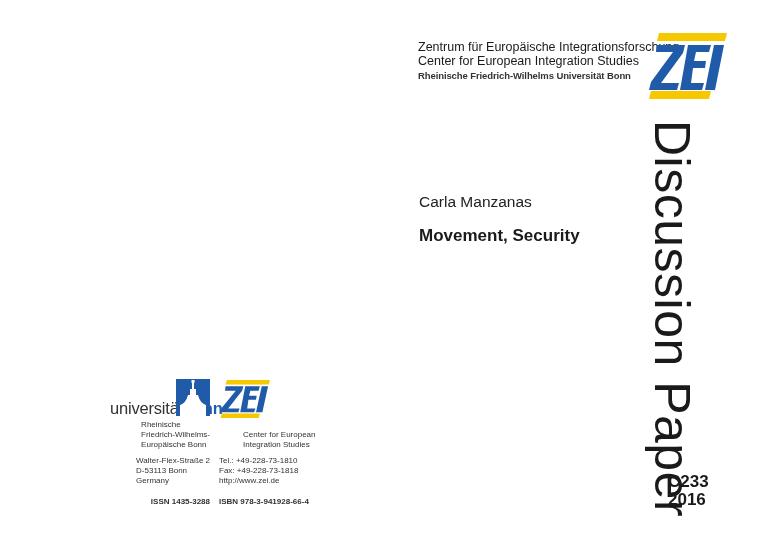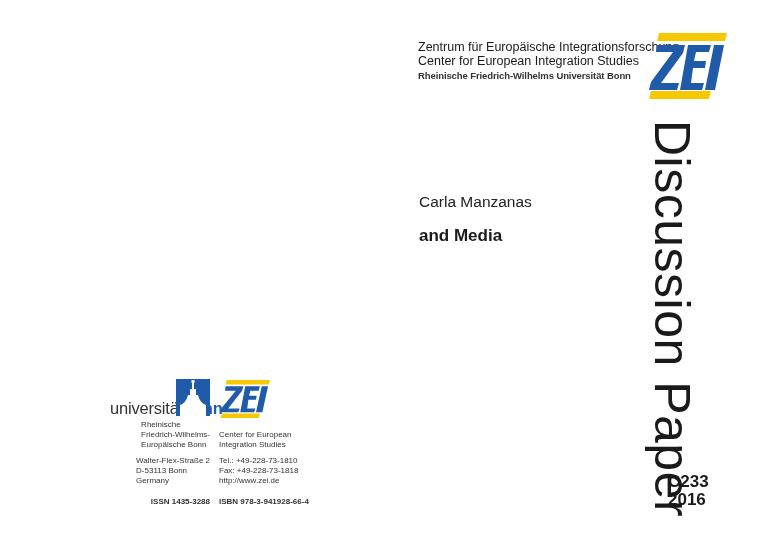--- a/index.html
+++ b/index.html
@@ -36,21 +36,21 @@
     
     .uni-word { left: 110px; top: 399px; font-size: 16.5px; white-space: nowrap; color: #333; letter-spacing: -0.2px; }
     .uni-word b { color: #1f5ba8; font-weight: bold; }
     .uni-logo { left: 176px; top: 379px; width: 34px; height: 37px; }
     .zei-small { left: 218px; top: 380px; width: 52px; height: 38px; }
 
     .small { font-size: 8px; line-height: 10px; color: #333; white-space: nowrap; }
     .col-left { right: 558px; text-align: left; }
     .col-right { left: 219px; text-align: left; }
     .blk1 { top: 420px; }
-    .blk2 { top: 424px; }
+    .blk2 { top: 424px; margin-left: 24px; }
     .blk3 { top: 456px; }
     .blk4 { top: 456px; }
     .isbn-row { top: 497px; font-size: 8px; font-weight: bold; color: #333; white-space: nowrap; }
   </style>
 </head>
 <body>
 
 <div class="abs hdr-line1">Zentrum für Europäische Integrationsforschung</div>
 <div class="abs hdr-line2">Center for European Integration Studies</div>
 <div class="abs hdr-line3">Rheinische Friedrich-Wilhelms Universität Bonn</div>
@@ -62,21 +62,21 @@
 
   <polygon points="12,12 40,12 38,20 16,50 34,50 32,57 4,57 6,49 28,19 11,19" fill="#1f5ba8"></polygon>
 
   <polygon points="43,12 66,12 64,19 51,19 49,28 61,28 60,35 48,35 46,50 59,50 57,57 35,57" fill="#1f5ba8"></polygon>
 
   <polygon points="69,12 79,12 70,57 60,57" fill="#1f5ba8"></polygon>
 </svg>
 
 <div class="abs author">Carla Manzanas</div>
 <div class="abs title">
-  <div>and Media</div>
+  <div>Movement, Security</div>
 </div>
 
 <div class="abs vertical">
   <span>Discussion Paper</span>
 </div>
 
 <div class="abs series-no">C233</div>
 <div class="abs series-year">2016</div>
 
 <div class="abs uni-word"><span>universität</span><b>bonn</b></div>

